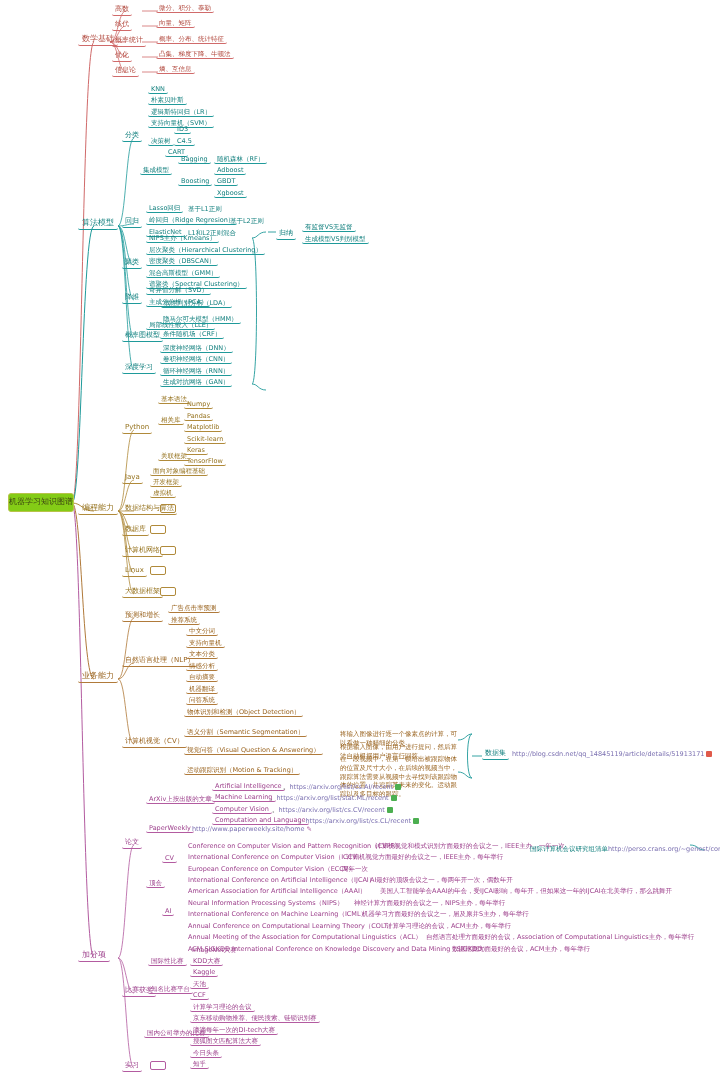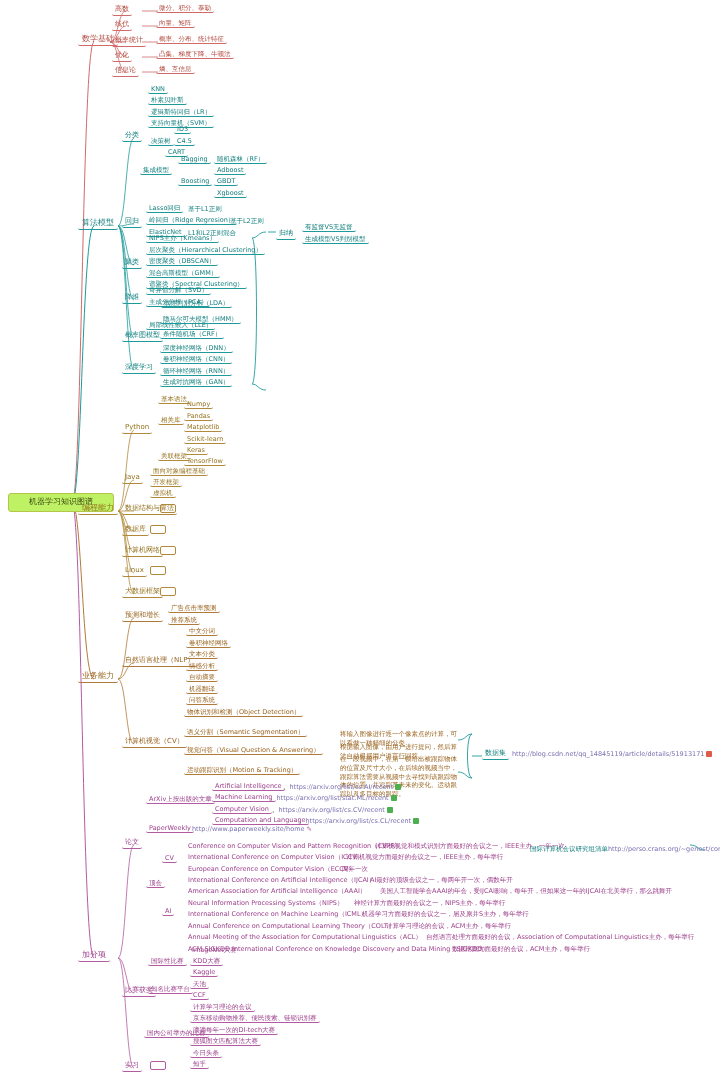--- a/index.html
+++ b/index.html
@@ -1,20 +1,20 @@
 <!DOCTYPE html>
 <html><head>
 <meta charset="utf-8">
 <style>
   html,body{margin:0;padding:0;background:#ffffff;}
   body{font-family:"DejaVu Sans","Liberation Sans",sans-serif;font-size:7px;color:#333;}
   #canvas{position:relative;width:720px;height:1079px;overflow:hidden;background:#fff;}
   .node{position:absolute;white-space:nowrap;border:1px solid transparent;border-radius:2px;padding:1px 3px;line-height:1.1;background:transparent;}
   .node span{display:inline-block;}
-  .root{background:#bef264;border:1px solid #b7c44a;color:#3c4412;font-size:8px;padding:4px 20px;border-radius:3px;}
+  .root{background:#84cc16;border:1px solid #b7c44a;color:#3c4412;font-size:8px;padding:4px 0;border-radius:3px;}
   .lv1{border-width:0 0 1px 0;border-style:solid;font-size:8px;padding:1px 4px 1px 4px;}
   .lv2{border-width:0 0 1px 0;border-style:solid;font-size:7px;padding:1px 3px;}
   .lv3{border-width:0 0 1px 0;border-style:solid;font-size:6.5px;padding:0 3px;}
   .lv4{border-width:0 0 1px 0;border-style:solid;font-size:6.5px;padding:0 3px;}
   .plain{border:none;font-size:6.5px;padding:0 2px;}
   svg.links{position:absolute;left:0;top:0;width:720px;height:1079px;pointer-events:none;}
   .badge{display:inline-block;width:6px;height:6px;background:#4caf50;border-radius:1px;vertical-align:middle;margin-left:2px;}
   .badge.red{background:#e05a4a;}
   .lnk{color:#7a6fb0;text-decoration:none;}
 </style>
@@ -169,21 +169,21 @@
   <div class="node plain" style="left:160px;top:587px;border:1px solid #b08a3a;width:10px;height:7px;"></div>
 
   <div class="node lv1" style="left:78px;top:671px;border-color:#b07a3a;color:#9a6420;">业务能力</div>
 
   <div class="node lv2" style="left:122px;top:611px;border-color:#b07a3a;color:#9a6420;">预测和增长</div>
   <div class="node lv3" style="left:168px;top:605px;border-color:#b07a3a;color:#9a6420;">广告点击率预测</div>
   <div class="node lv3" style="left:168px;top:617px;border-color:#b07a3a;color:#9a6420;">推荐系统</div>
 
   <div class="node lv2" style="left:122px;top:656px;border-color:#b07a3a;color:#9a6420;">自然语言处理（NLP）</div>
   <div class="node lv3" style="left:186px;top:628px;border-color:#b07a3a;color:#9a6420;">中文分词</div>
-  <div class="node lv3" style="left:186px;top:640px;border-color:#b07a3a;color:#9a6420;">卷积神经网络</div>
+  <div class="node lv3" style="left:186px;top:640px;border-color:#b07a3a;color:#9a6420;">支持向量机</div>
   <div class="node lv3" style="left:186px;top:651px;border-color:#b07a3a;color:#9a6420;">文本分类</div>
   <div class="node lv3" style="left:186px;top:663px;border-color:#b07a3a;color:#9a6420;">情感分析</div>
   <div class="node lv3" style="left:186px;top:674px;border-color:#b07a3a;color:#9a6420;">自动摘要</div>
   <div class="node lv3" style="left:186px;top:686px;border-color:#b07a3a;color:#9a6420;">机器翻译</div>
   <div class="node lv3" style="left:186px;top:697px;border-color:#b07a3a;color:#9a6420;">问答系统</div>
 
   <div class="node lv2" style="left:122px;top:737px;border-color:#b07a3a;color:#9a6420;">计算机视觉（CV）</div>
   <div class="node lv3" style="left:184px;top:709px;border-color:#b07a3a;color:#9a6420;">物体识别和检测（Object Detection）</div>
   <div class="node lv3" style="left:184px;top:729px;border-color:#b07a3a;color:#9a6420;">语义分割（Semantic Segmentation）</div>
   <div class="node plain" style="left:338px;top:730px;color:#9a6420;width:120px;white-space:normal;line-height:1.35;">将输入图像进行逐一个像素点的计算，可以看做一种精细的分类</div>

